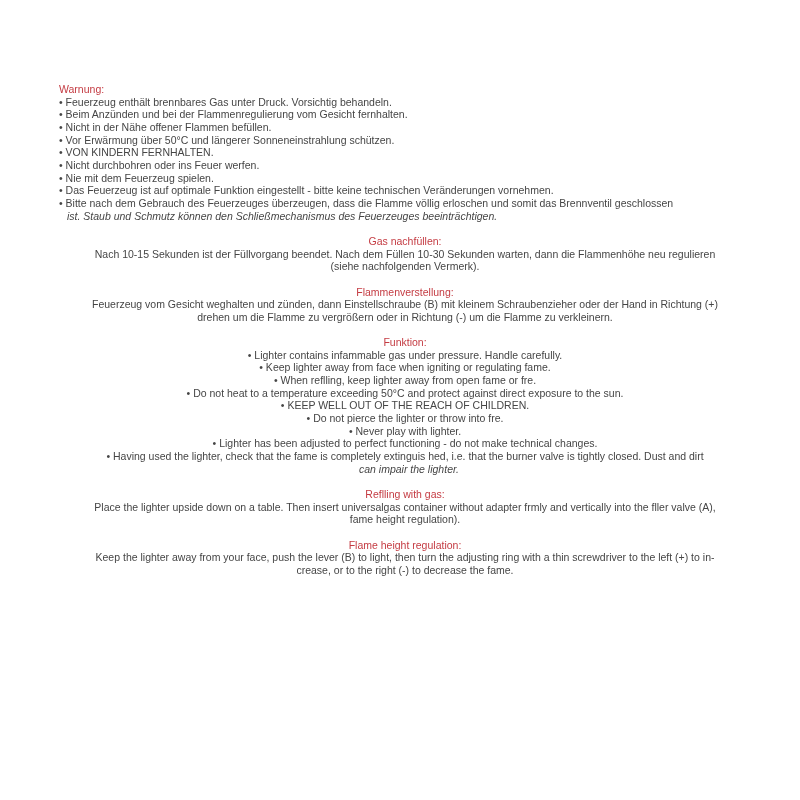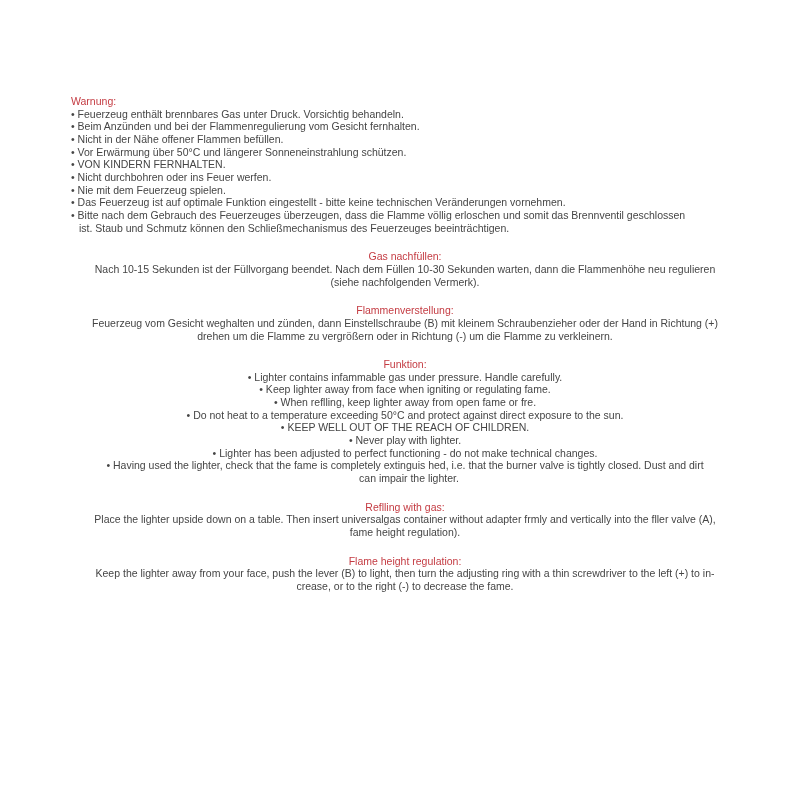--- a/index.html
+++ b/index.html
@@ -18,31 +18,32 @@
     position: absolute;
     left: 55px;
     top: 79px;
     width: 700px;
     font-family: "Liberation Sans", "DejaVu Sans", sans-serif;
     font-size: 10.5px;
     line-height: 12.66px;
     color: var(--body-color);
     -webkit-font-smoothing: antialiased;
   }
-  .sec { margin: 16px; }
+  .sec { margin: 4px; }
   .sec + .sec { margin-top: 12.66px; text-align: center; }
   .h {
     color: var(--heading-color);
     white-space: nowrap;
   }
   .ln {
     white-space: nowrap;
   }
   .cont {
     padding-left: 8px;
+    font-style: italic;
   }
 </style>
 </head>
 <body>
 
 <div class="doc">
 
   <div class="sec">
     <div class="h">Warnung:</div>
     <div class="ln">• Feuerzeug enthält brennbares Gas unter Druck. Vorsichtig behandeln.</div>
@@ -69,20 +70,21 @@
     <div class="ln">drehen um die Flamme zu vergrößern oder in Richtung (-) um die Flamme zu verkleinern.</div>
   </div>
 
   <div class="sec">
     <div class="h">Funktion:</div>
     <div class="ln">• Lighter contains infammable gas under pressure. Handle carefully.</div>
     <div class="ln">• Keep lighter away from face when igniting or regulating fame.</div>
     <div class="ln">• When reflling, keep lighter away from open fame or fre.</div>
     <div class="ln">• Do not heat to a temperature exceeding 50°C and protect against direct exposure to the sun.</div>
     <div class="ln">• KEEP WELL OUT OF THE REACH OF CHILDREN.</div>
+    <div class="ln">• Do not pierce the lighter or throw into fre.</div>
     <div class="ln">• Never play with lighter.</div>
     <div class="ln">• Lighter has been adjusted to perfect functioning - do not make technical changes.</div>
     <div class="ln">• Having used the lighter, check that the fame is completely extinguis hed, i.e. that the burner valve is tightly closed. Dust and dirt</div>
     <div class="ln cont">can impair the lighter.</div>
   </div>
 
   <div class="sec">
     <div class="h">Reflling with gas:</div>
     <div class="ln">Place the lighter upside down on a table. Then insert universalgas container without adapter frmly and vertically into the fller valve (A),</div>
     <div class="ln">fame height regulation).</div>

